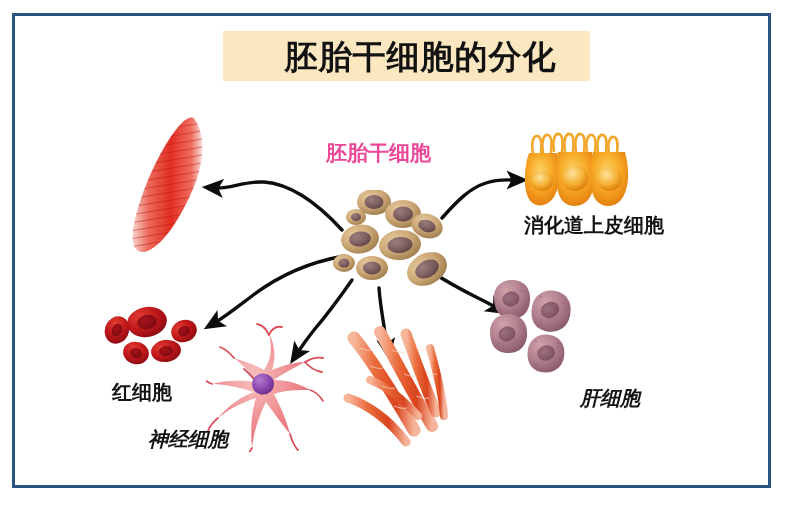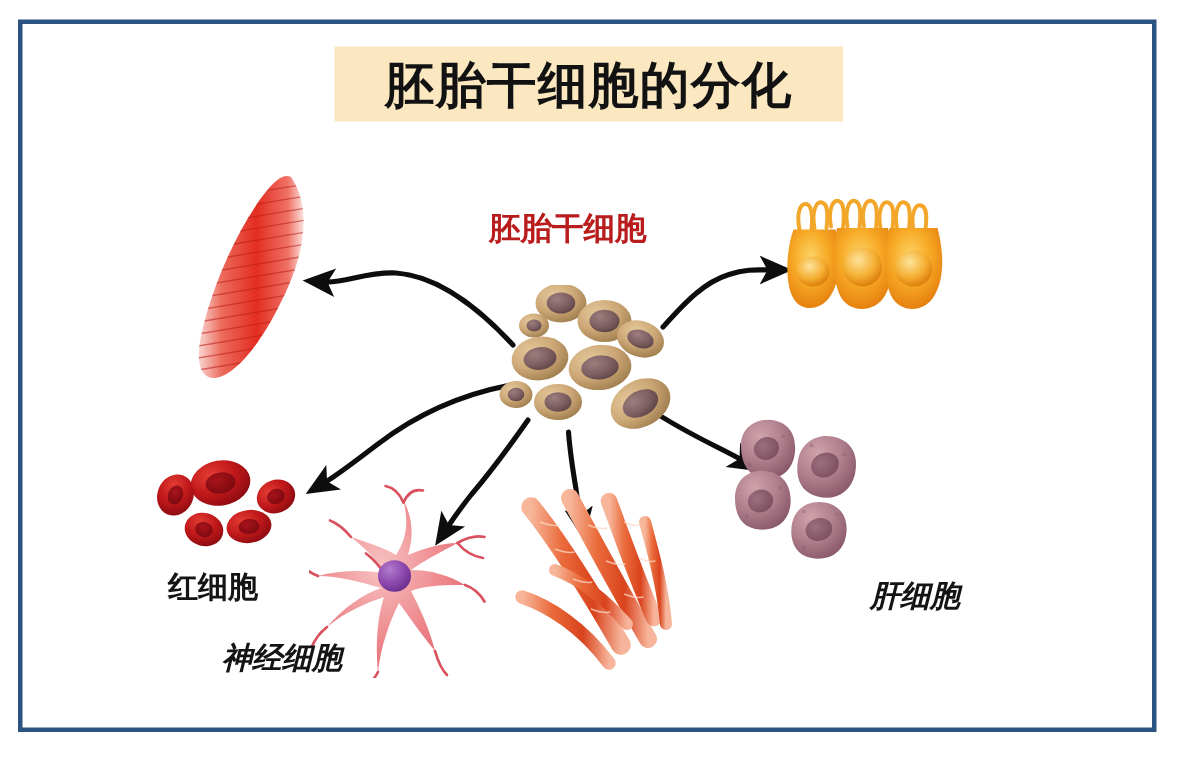--- a/index.html
+++ b/index.html
@@ -34,40 +34,41 @@
   #title-banner {
     position: absolute;
     left: 223px;
     top: 31px;
     width: 339px;
     height: 50px;
     background: #fbe8c1;
     display: flex;
     align-items: center;
     justify-content: center;
+    padding-left: 28px;
   }
   #title-text {
     font-size: 33px;
     font-weight: bold;
     color: #121212;
     letter-spacing: 1px;
     line-height: 1;
     white-space: nowrap;
   }
   
   .label {
     position: absolute;
     font-size: 20px;
     font-weight: bold;
     color: #141414;
     white-space: nowrap;
     line-height: 1;
   }
   .label.center-label {
-    color: #b91c1c;
+    color: #ec4899;
     font-size: 21px;
   }
   
   #label-stem      { left: 326px; top: 142px; }
   #label-muscle    { left: 120px; top: 256px; }
   #label-epi       { left: 524px; top: 215px; }
   #label-rbc       { left: 112px; top: 382px; font-family: Liberation Serif, serif; }
   #label-neuron    { left: 148px; top: 429px; font-style: italic; }
   #label-vessel    { left: 452px; top: 454px; }
   #label-liver     { left: 580px; top: 388px; font-style: italic; }
@@ -361,20 +362,21 @@
       <circle cx="36" cy="70" r="1.3"></circle>
         <circle cx="52" cy="64" r="1.2"></circle>
       <circle cx="74" cy="66" r="1.2"></circle>
         <circle cx="52" cy="88" r="1.3"></circle>
     </g>
   </svg>
 
   <div class="label center-label" id="label-stem">胚胎干细胞</div>
 
 
+  <div class="label" id="label-epi">消化道上皮细胞</div>
 
   <div class="label" id="label-rbc">红细胞</div>
 
   <div class="label" id="label-neuron">神经细胞</div>
 
 
   <div class="label" id="label-liver">肝细胞</div>
 
 </div>
 

